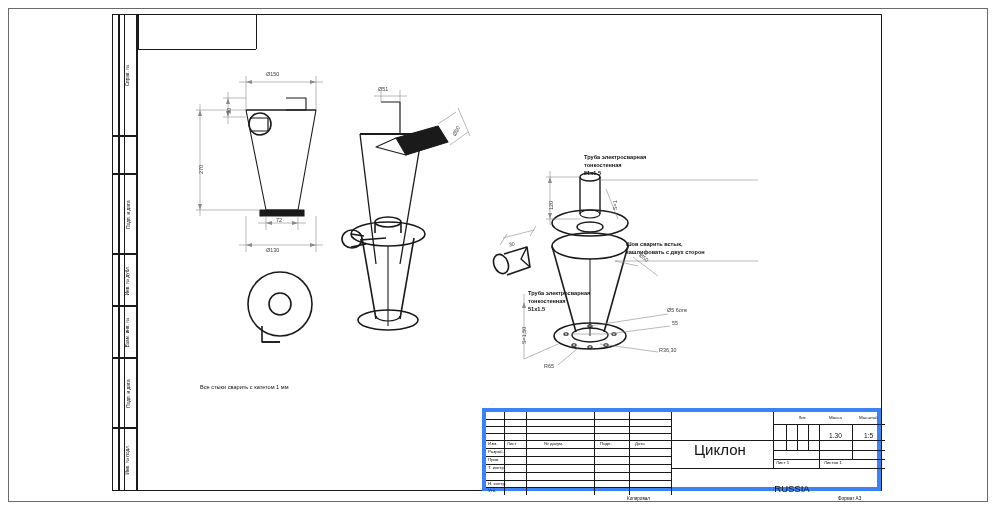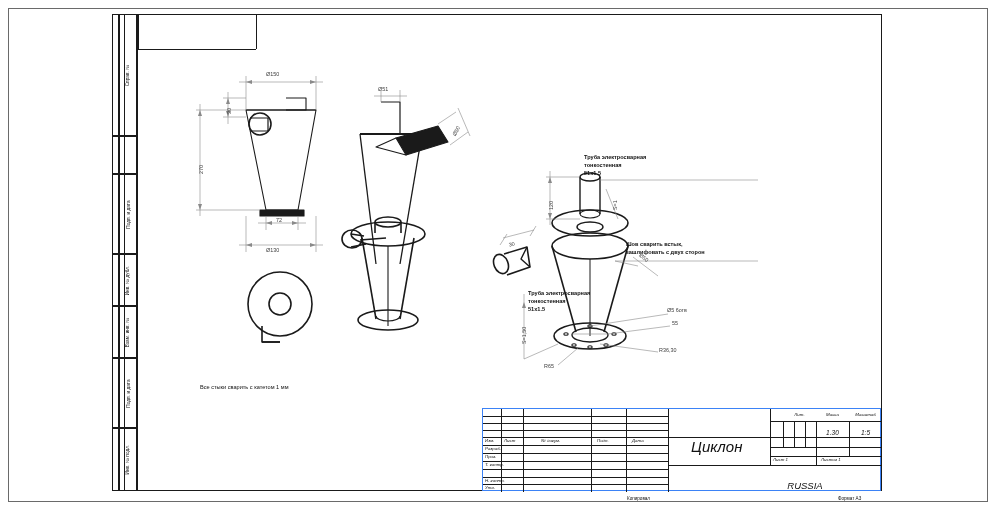--- a/index.html
+++ b/index.html
@@ -71,24 +71,23 @@
     position: absolute;
     left: 138px; top: 14px;
     width: 744px; height: 477px;
   }
   svg.dwg { position: absolute; left: 0; top: 0; overflow: visible; }
   
   .titleblock {
     position: absolute;
     left: 482px; top: 408px;
     width: 399px; height: 83px;
-    border: 1px solid #3b82f6;
+    border: 4px solid #3b82f6;
     box-sizing: border-box;
     background: #fff;
-    font-style: italic;
   }
   .tb-line { position: absolute; background: #1a1a1a; }
   .tb-h { height: 1px; }
   .tb-v { width: 1px; }
   .tb-txt {
     position: absolute;
     font-size: 4.4px;
     color: #111;
     white-space: nowrap;
     line-height: 1;
@@ -428,19 +427,19 @@
     <div class="tb-txt tb-ctr" style="left:300px; top:4px;  width:33px;">Лит.</div>
     <div class="tb-txt tb-ctr" style="left:333px; top:4px;  width:33px;">Масса</div>
     <div class="tb-txt tb-ctr" style="left:366px; top:4px;  width:33px;">Масштаб</div>
 
     <div class="tb-val tb-ctr" style="left:333px; top:20px; width:33px;">1.30</div>
     <div class="tb-val tb-ctr" style="left:366px; top:20px; width:33px;">1:5</div>
 
     <div class="tb-txt" style="left:290px; top:49px;">Лист 1</div>
     <div class="tb-txt" style="left:338px; top:49px;">Листов 1</div>
 
-    <div class="tb-sw" style="left:200px; top:71px; width:244px;">RUSSIA</div>
+    <div class="tb-sw" style="left:184px; top:71px; width:244px;">RUSSIA</div>
   </div>
 
   <div class="bottom-txt" style="left:627px; top:496px;">Копировал</div>
   <div class="bottom-txt" style="left:838px; top:496px;">Формат A3</div>
 
 </div>
 
 </body></html>

